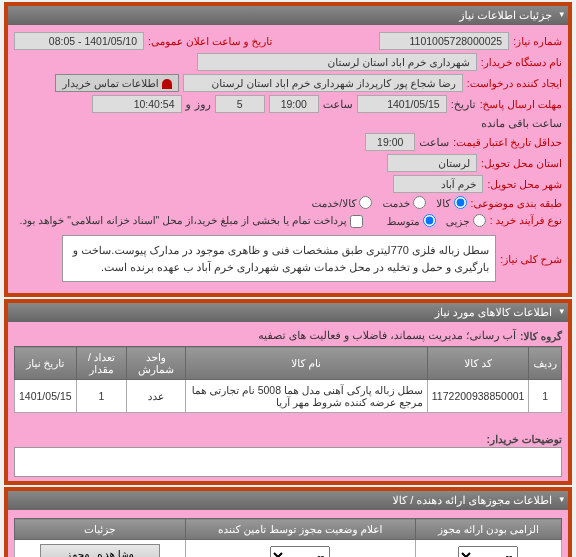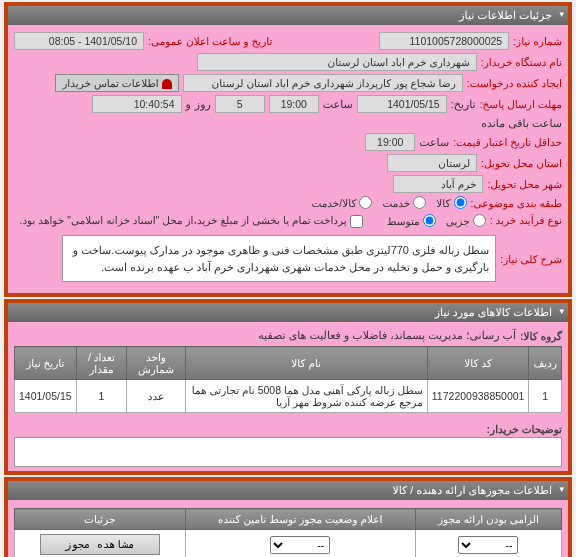--- a/index.html
+++ b/index.html
@@ -275,21 +275,21 @@
           <td>1</td>
           <td>1172200938850001</td>
           <td style="text-align:right;">سطل زباله پارکی آهنی مدل هما 5008 نام تجارتی هما مرجع عرضه کننده شروط مهر آریا</td>
           <td>عدد</td>
           <td>1</td>
           <td>1401/05/15</td>
         </tr>
       </tbody>
     </table>
 
-    <div style="margin-top:10px;">
+    <div style="margin-top:20px;">
       <span class="sub-label">توضیحات خریدار:</span>
       <div class="textarea-box"></div>
     </div>
 
   </div>
 </div>
 
 <div class="panel">
   <div class="panel-header">
     <span>اطلاعات مجوزهای ارائه دهنده / کالا</span>

